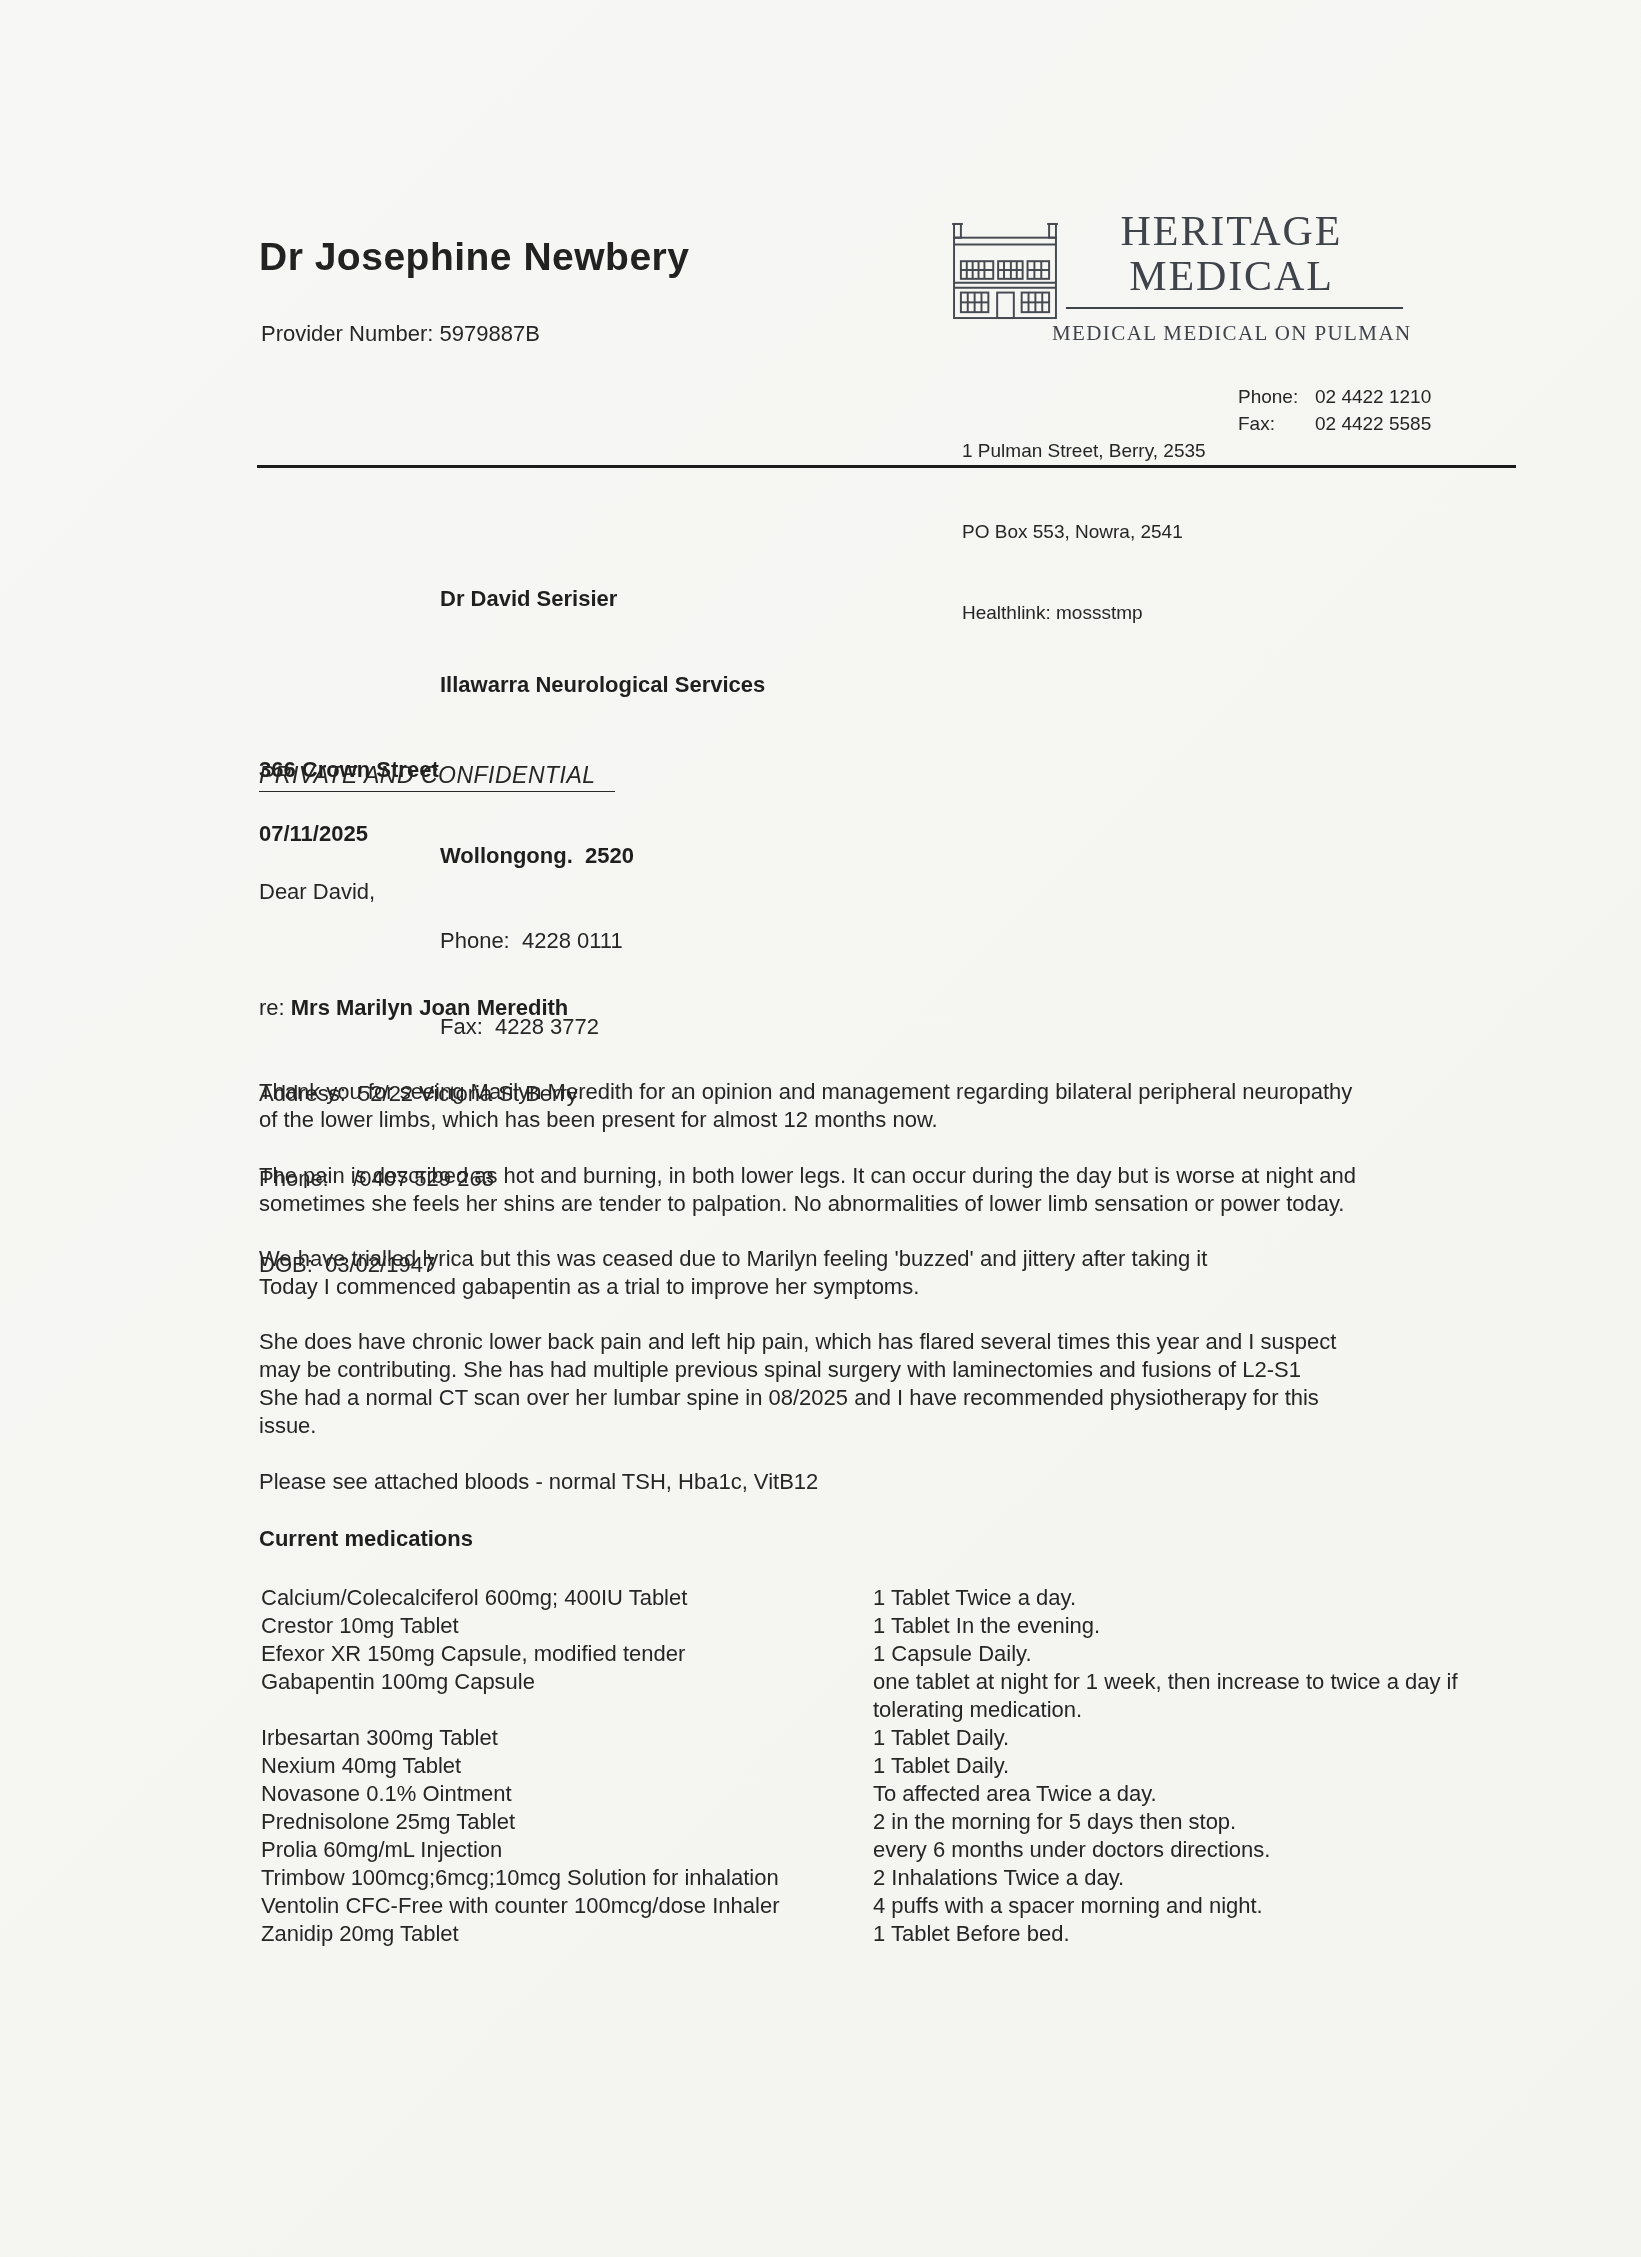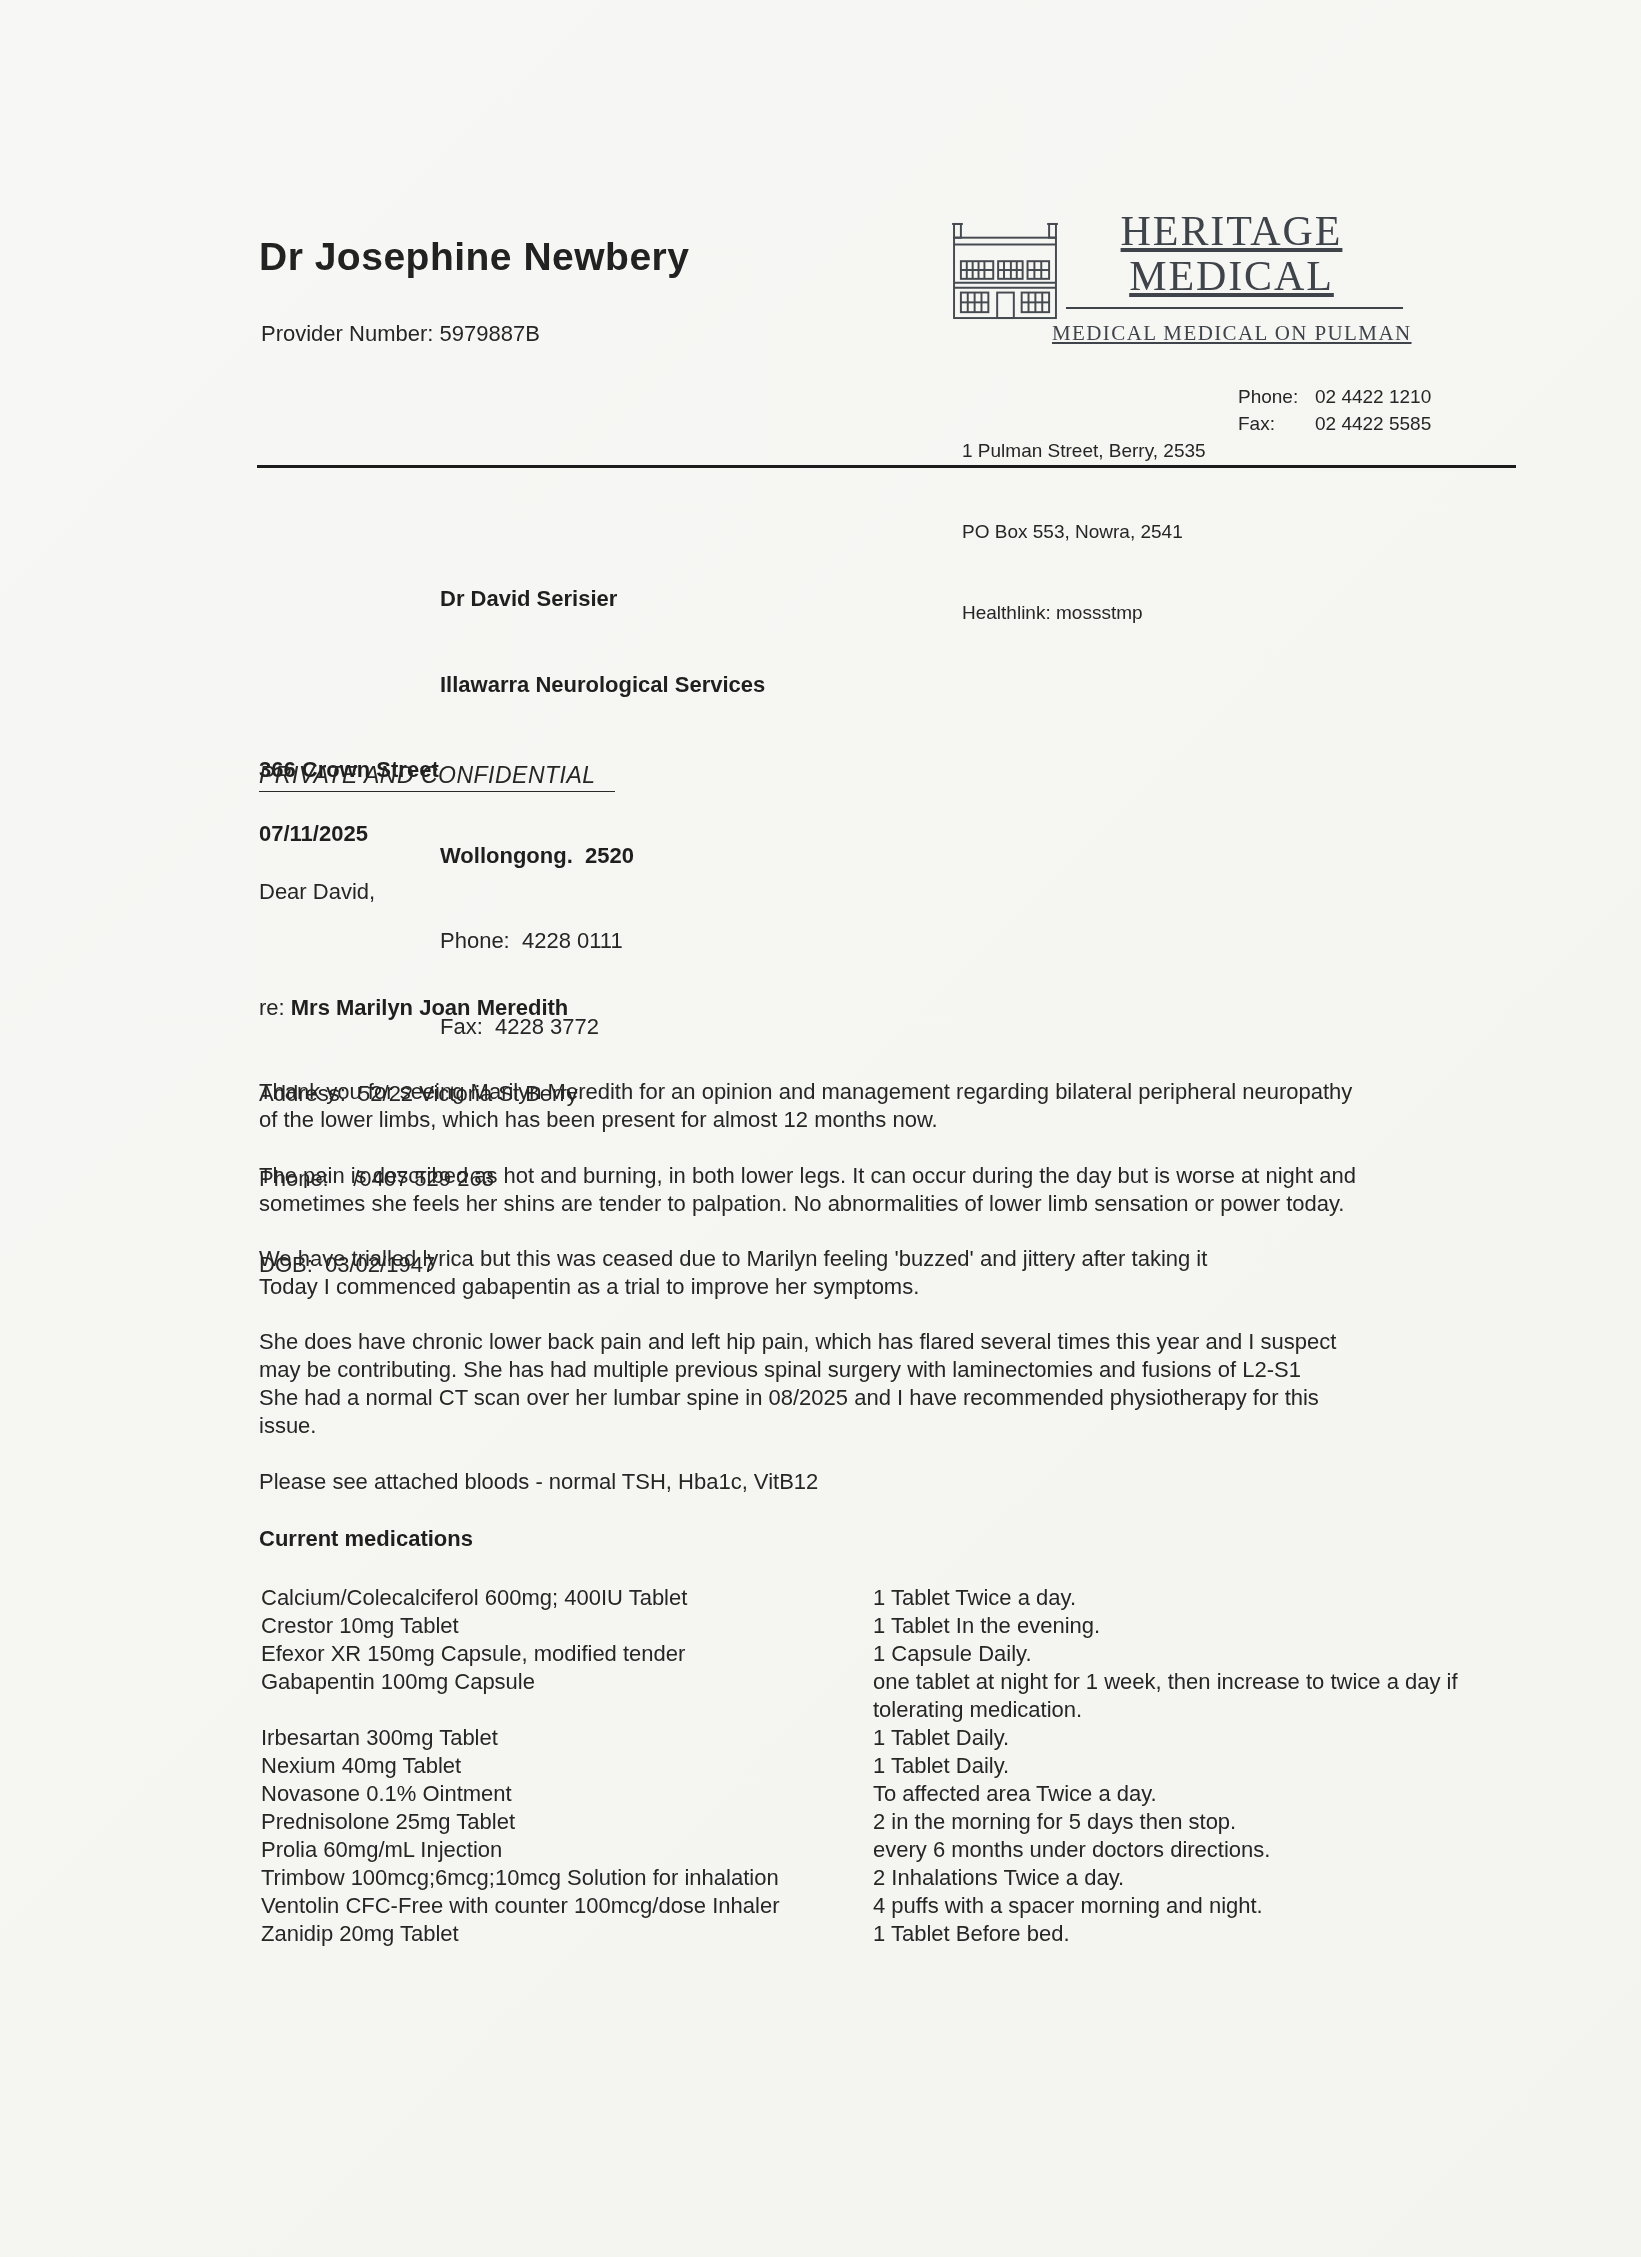--- a/index.html
+++ b/index.html
@@ -28,21 +28,20 @@
   }
   .provider-line { left: 261px; top: 321px; font-size: 22px; }
 
   
   .clinic-logo { left: 951px; top: 222px; }
   .clinic-name-block {
     left: 1052px; top: 209px; width: 359px;
     text-align: center;
     font-family: "Liberation Serif", "DejaVu Serif", serif;
     color: #3f434a;
-    text-decoration: underline;
   }
   .clinic-name-line { font-size: 42px; line-height: 45px; letter-spacing: 1.9px; }
   .clinic-rule { height: 1.9px; background: #3f434a; margin: 7.7px 7.7px 0 13.5px; }
   .clinic-tagline { font-size: 21px; letter-spacing: 1.4px; margin-top: 12.6px; white-space: nowrap; }
 
   
   .clinic-contact-col1 { left: 962px; top: 383px; font-size: 19px; line-height: 27px; white-space: pre; }
   .clinic-contact-col2 { left: 1238px; top: 383px; font-size: 19px; line-height: 27px; }
   .contact-row { display: flex; }
   .contact-label { width: 77px; flex-shrink: 0; }

